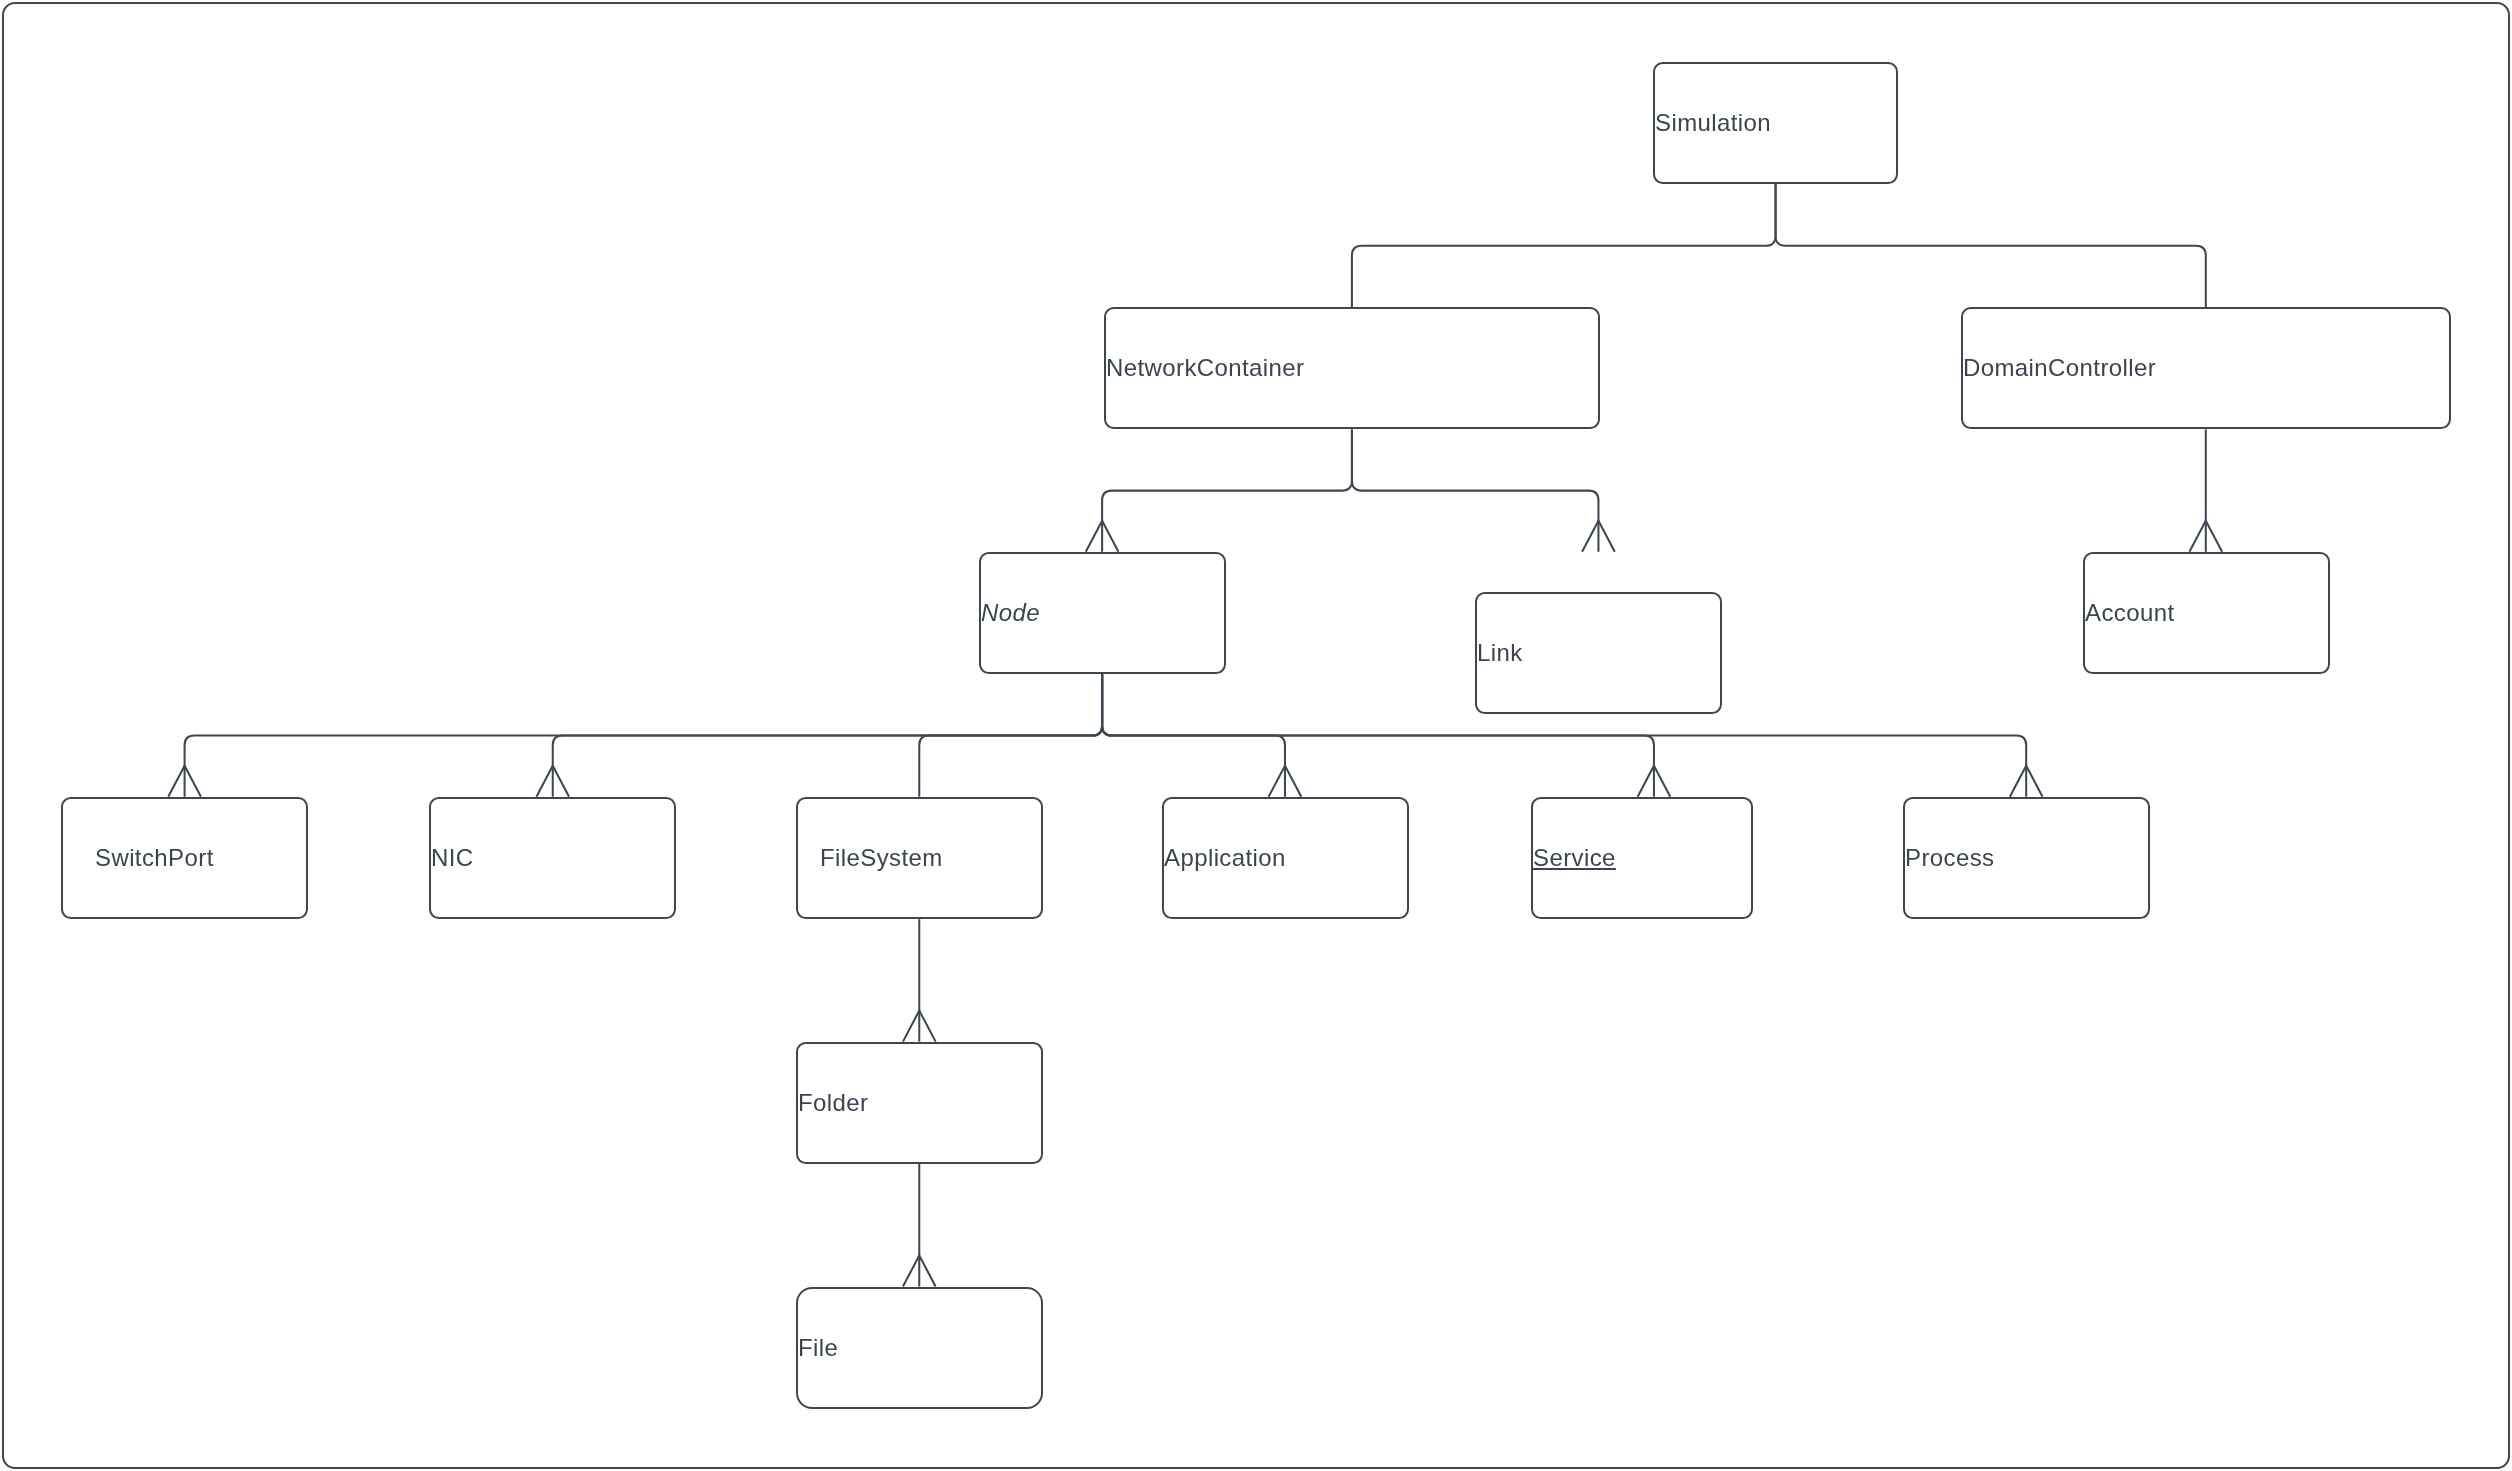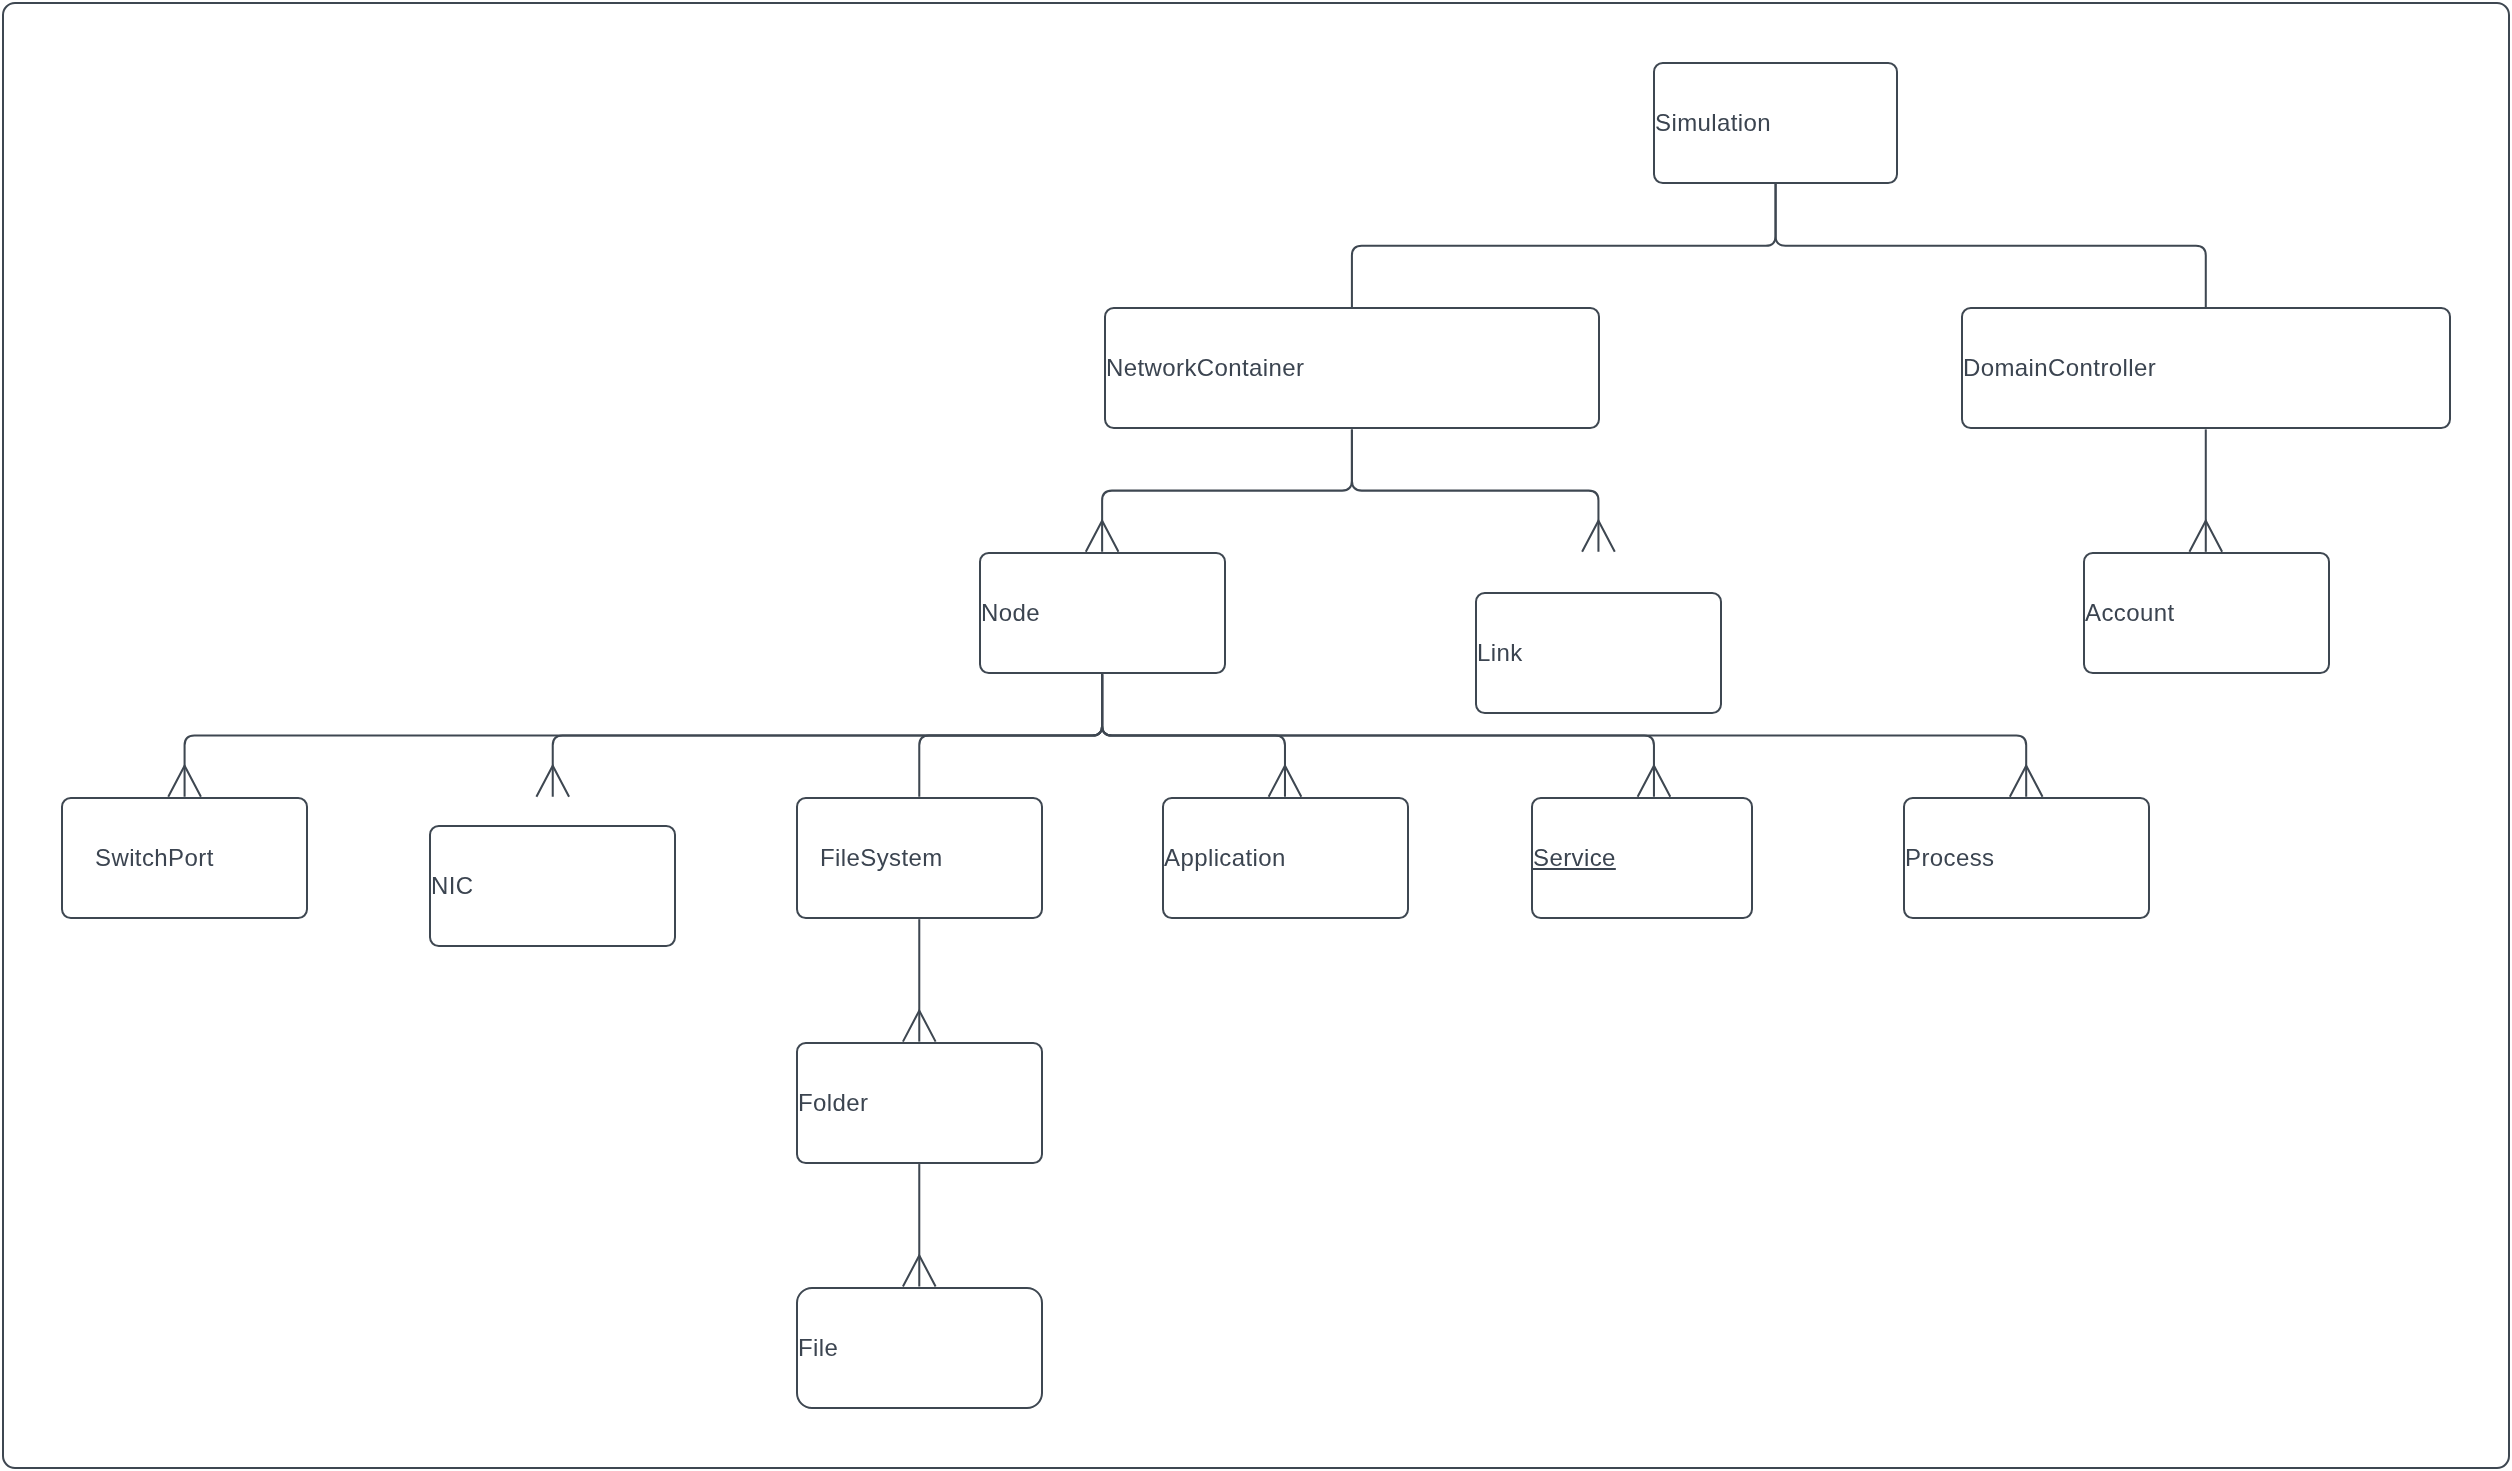--- a/index.html
+++ b/index.html
@@ -33,25 +33,25 @@
     display:flex;align-items:center;justify-content:flex-start;
     color:var(--text);
     font-size:24px;
     line-height:1;
     letter-spacing:0.4px;
   }
   
   .n-simulation       {left:1653px;top:62px;  width:245px;height:122px;}
   .n-networkcontainer {left:1104px;top:307px; width:496px;height:122px;}
   .n-domaincontroller {left:1961px;top:307px; width:490px;height:122px;}
-  .n-node             {left:979px;top:552px; width:247px;height:122px;}
+  .n-node             {left:979px;top:552px; width:247px;height:122px;font-style:italic;}
   .n-link             {left:1475px;top:552px; width:247px;height:122px;margin-top:40px;}
   .n-account          {left:2083px;top:552px; width:247px;height:122px;}
   .n-switchport       {left:61px;  top:797px; width:247px;height:122px;padding-left:32px;}
-  .n-nic              {left:429px; top:797px; width:247px;height:122px;margin-top:28px;}
+  .n-nic              {left:429px; top:797px; width:247px;height:122px;}
   .n-filesystem       {left:796px; top:797px; width:247px;height:122px;padding-left:22px;}
   .n-application      {left:1162px;top:797px; width:247px;height:122px;}
   .n-service          {left:1531px;top:797px; width:222px;height:122px;text-decoration:underline;}
   .n-process          {left:1903px;top:797px; width:247px;height:122px;}
   .n-folder           {left:796px; top:1042px;width:247px;height:122px;}
   .n-file             {left:796px; top:1287px;width:247px;height:122px;border-radius:16px;}
 </style>
 </head>
 <body>
 

